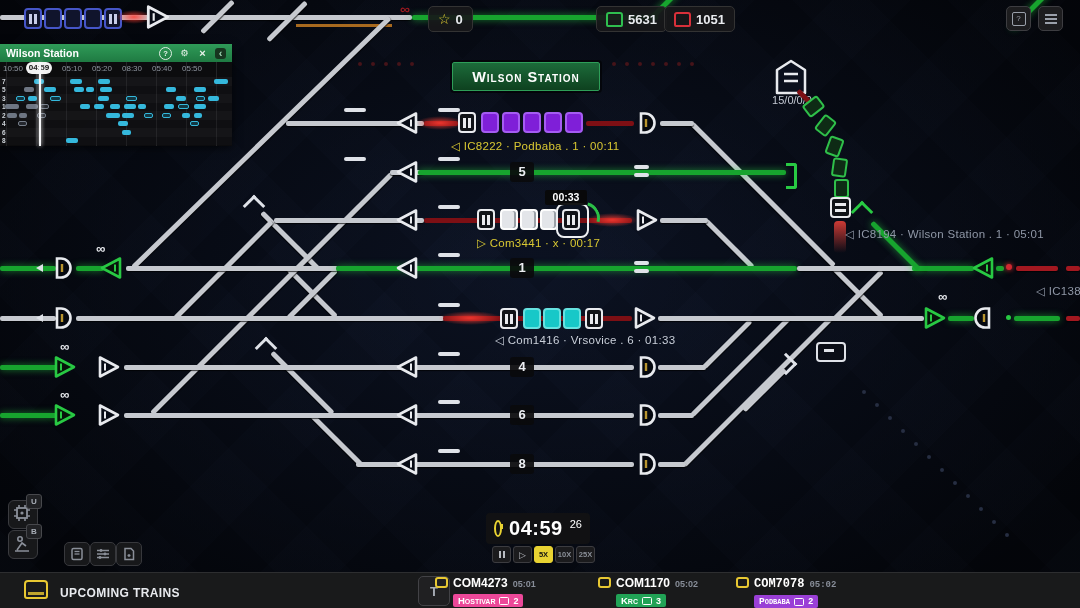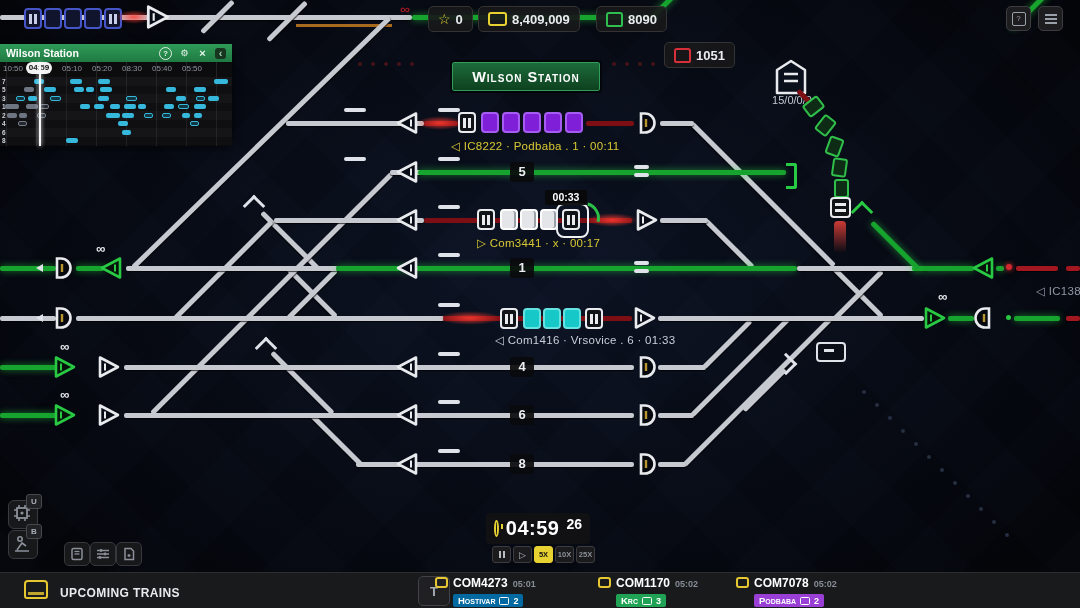--- a/index.html
+++ b/index.html
@@ -68,21 +68,21 @@
     border:1px solid #2e9e58;outline:2px solid rgba(0,0,0,.55);border-radius:2px;display:flex;align-items:center;justify-content:center;
     color:#fff;font-weight:bold;font-size:14.5px;font-variant:small-caps;letter-spacing:1px;}
   
   .sig{position:absolute;width:26px;height:26px;}
   
   #clock{position:absolute;left:486px;top:513px;width:104px;height:31px;background:rgba(18,18,19,.95);border-radius:4px;
     display:flex;align-items:center;padding:0 8px;box-sizing:border-box;gap:7px;}
   #clk-ic{width:13px;height:13px;border:2px solid #e8d232;border-radius:50%;position:relative;}
   #clk-ic:after{content:"";position:absolute;left:5px;top:2px;width:2px;height:5px;background:#e8d232;}
   #clk-time{color:#fff;font-weight:bold;font-size:20px;letter-spacing:.5px;}
-  #clk-sec{color:#fff;font-weight:bold;font-size:14px;margin-top:-9px;}
+  #clk-sec{color:#fff;font-weight:normal;font-size:11px;margin-top:-9px;}
   .spd{position:absolute;top:546px;width:17px;height:15px;background:#1b1b1d;border:1px solid #3c3c40;border-radius:3px;
     color:#8b9099;font-size:7.5px;font-weight:bold;display:flex;align-items:center;justify-content:center;}
   .spd.on{background:#e8d232;border-color:#e8d232;color:#111;}
   .pbar{display:inline-block;width:2px;height:7px;background:#b9bcc2;margin:0 1px;}
   
   #bbar{position:absolute;left:0;top:572px;width:1080px;height:36px;background:#191a1b;border-top:1px solid #2d2e30;}
   #bbar-title{position:absolute;left:60px;top:13px;color:#e8eaee;font-weight:bold;font-size:12px;letter-spacing:.4px;}
   .train-ic{position:absolute;box-sizing:border-box;border:2px solid #e8c832;border-radius:4px 4px 3px 3px;}
   .train-ic:after{content:"";position:absolute;left:2px;right:2px;bottom:2px;height:3px;background:#e8c832;opacity:.8;}
   #tbtn{position:absolute;left:418px;top:3px;width:30px;height:28px;background:#202022;border:1.5px solid #424246;border-radius:5px;
@@ -414,20 +414,21 @@
   <div class="car dgreen" style="left:827px;top:137px;transform:rotate(20deg);"></div>
   <div class="car dgreen" style="left:832px;top:158px;transform:rotate(8deg);"></div>
   <div class="car dgreen" style="left:834px;top:179px;"></div>
   <div class="car loco h" style="left:830px;top:197px;width:21px;height:21px;">
       <i></i>
       <i></i>
     </div>
   <div class="abs" style="left:834px;top:221px;width:12px;height:32px;background:linear-gradient(rgba(255,70,60,.8),rgba(255,60,50,0));border-radius:4px;"></div>
   <div class="cap grn" style="left:854px;top:204px;transform:rotate(-45deg);"></div>
   <div class="trk green diag" style="left:872px;top:220px;width:66px;transform:rotate(45deg);"></div>
+  <div class="tlabel grayl" style="left:845px;top:227px;">◁ IC8194 · Wilson Station . 1 · 05:01</div>
   <div class="tlabel grayl" style="left:1036px;top:284px;">◁ IC138</div>
 
   <div class="dotline">
     <i style="left:862px;top:390px"></i>
       <i style="left:875px;top:403px"></i>
       <i style="left:888px;top:416px"></i>
       <i style="left:901px;top:429px"></i>
     <i style="left:914px;top:442px"></i>
       <i style="left:927px;top:455px"></i>
       <i style="left:940px;top:468px"></i>
@@ -435,29 +436,25 @@
     <i style="left:966px;top:494px"></i>
       <i style="left:979px;top:507px"></i>
       <i style="left:992px;top:520px"></i>
       <i style="left:1005px;top:533px"></i>
   </div>
 
   <div class="badge" style="left:428px;top:6px;">
     <span style="color:#e8d232;font-size:14px;">☆</span>
     <span>0</span>
     </div>
-  <div class="badge" style="left:478px;top:6px;">
-    <span style="width:15px;height:10px;border:2px solid #e8d232;border-radius:3px;display:inline-block;"></span>
-    <span>8,409,009</span>
-    </div>
   <div class="badge" style="left:596px;top:6px;">
     <span style="width:13px;height:11px;border:2px solid #2fbf4f;border-radius:3px 3px 2px 2px;display:inline-block;"></span>
-    <span>8090</span>
-    </div>
-  <div class="badge" style="left:664px;top:6px;margin-top:36px;">
+    <span>5631</span>
+    </div>
+  <div class="badge" style="left:664px;top:6px;">
     <span style="width:13px;height:11px;border:2px solid #d8303a;border-radius:3px 3px 2px 2px;display:inline-block;"></span>
     <span>1051</span>
     </div>
   <div class="sq-btn" style="left:1006px;top:6px;">
     <span style="border:1.5px solid #9aa0aa;border-radius:2px;width:12px;height:12px;font-size:8px;line-height:12px;text-align:center;">?</span>
     </div>
   <div class="sq-btn" style="left:1038px;top:6px;">
     <span style="width:12px;height:2px;background:#9aa0aa;box-shadow:0 4px 0 #9aa0aa,0 8px 0 #9aa0aa;margin-top:-8px;"></span>
     </div>
 
@@ -607,39 +604,39 @@
     <div class="train-ic" style="left:24px;top:7px;width:24px;height:19px;"></div>
     <div id="bbar-title">UPCOMING TRAINS</div>
     <div id="tbtn">T</div>
 
     <div class="up-entry" style="left:435px;">
       <div class="up-r1">
           <span class="mini"></span>
         <b>COM4273</b>
         <span class="up-time">05:01</span>
         </div>
-      <div class="up-pill" style="background: #0369a1;">
+      <div class="up-pill" style="background: #ec4899;">
         <span>Hostivar</span>
         <span class="bus"></span>
         <span class="cnt">2</span>
         </div>
     </div>
     <div class="up-entry" style="left:598px;">
       <div class="up-r1">
           <span class="mini"></span>
         <b>COM1170</b>
         <span class="up-time">05:02</span>
         </div>
       <div class="up-pill" style="background: rgb(33, 163, 86);">
         <span>Krc</span>
         <span class="bus"></span>
         <span class="cnt">3</span>
         </div>
     </div>
-    <div class="up-entry" style="left:736px;">
+    <div class="up-entry" style="left:736px;font-family:Liberation Mono, monospace;">
       <div class="up-r1">
           <span class="mini"></span>
         <b>COM7078</b>
         <span class="up-time">05:02</span>
         </div>
       <div class="up-pill" style="background: rgb(154, 63, 214);">
         <span>Podbaba</span>
         <span class="bus"></span>
         <span class="cnt">2</span>
         </div>

